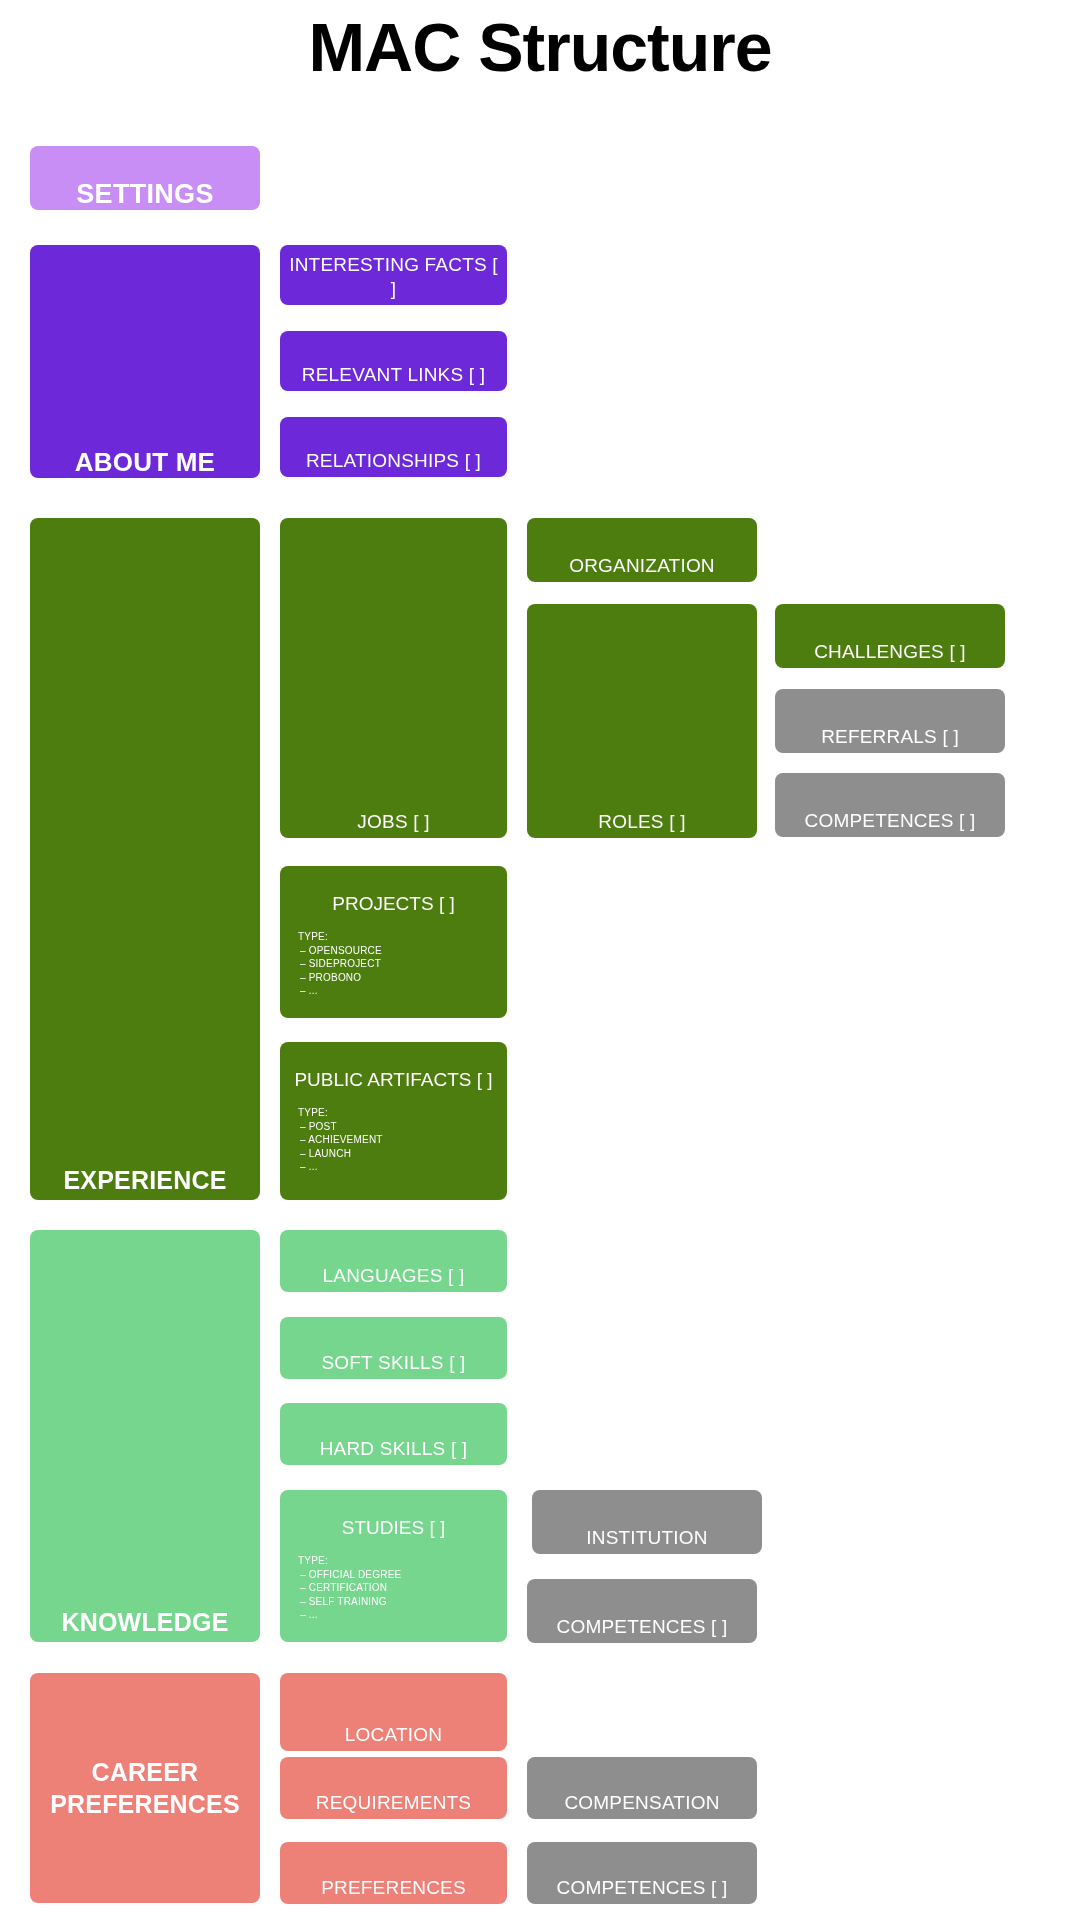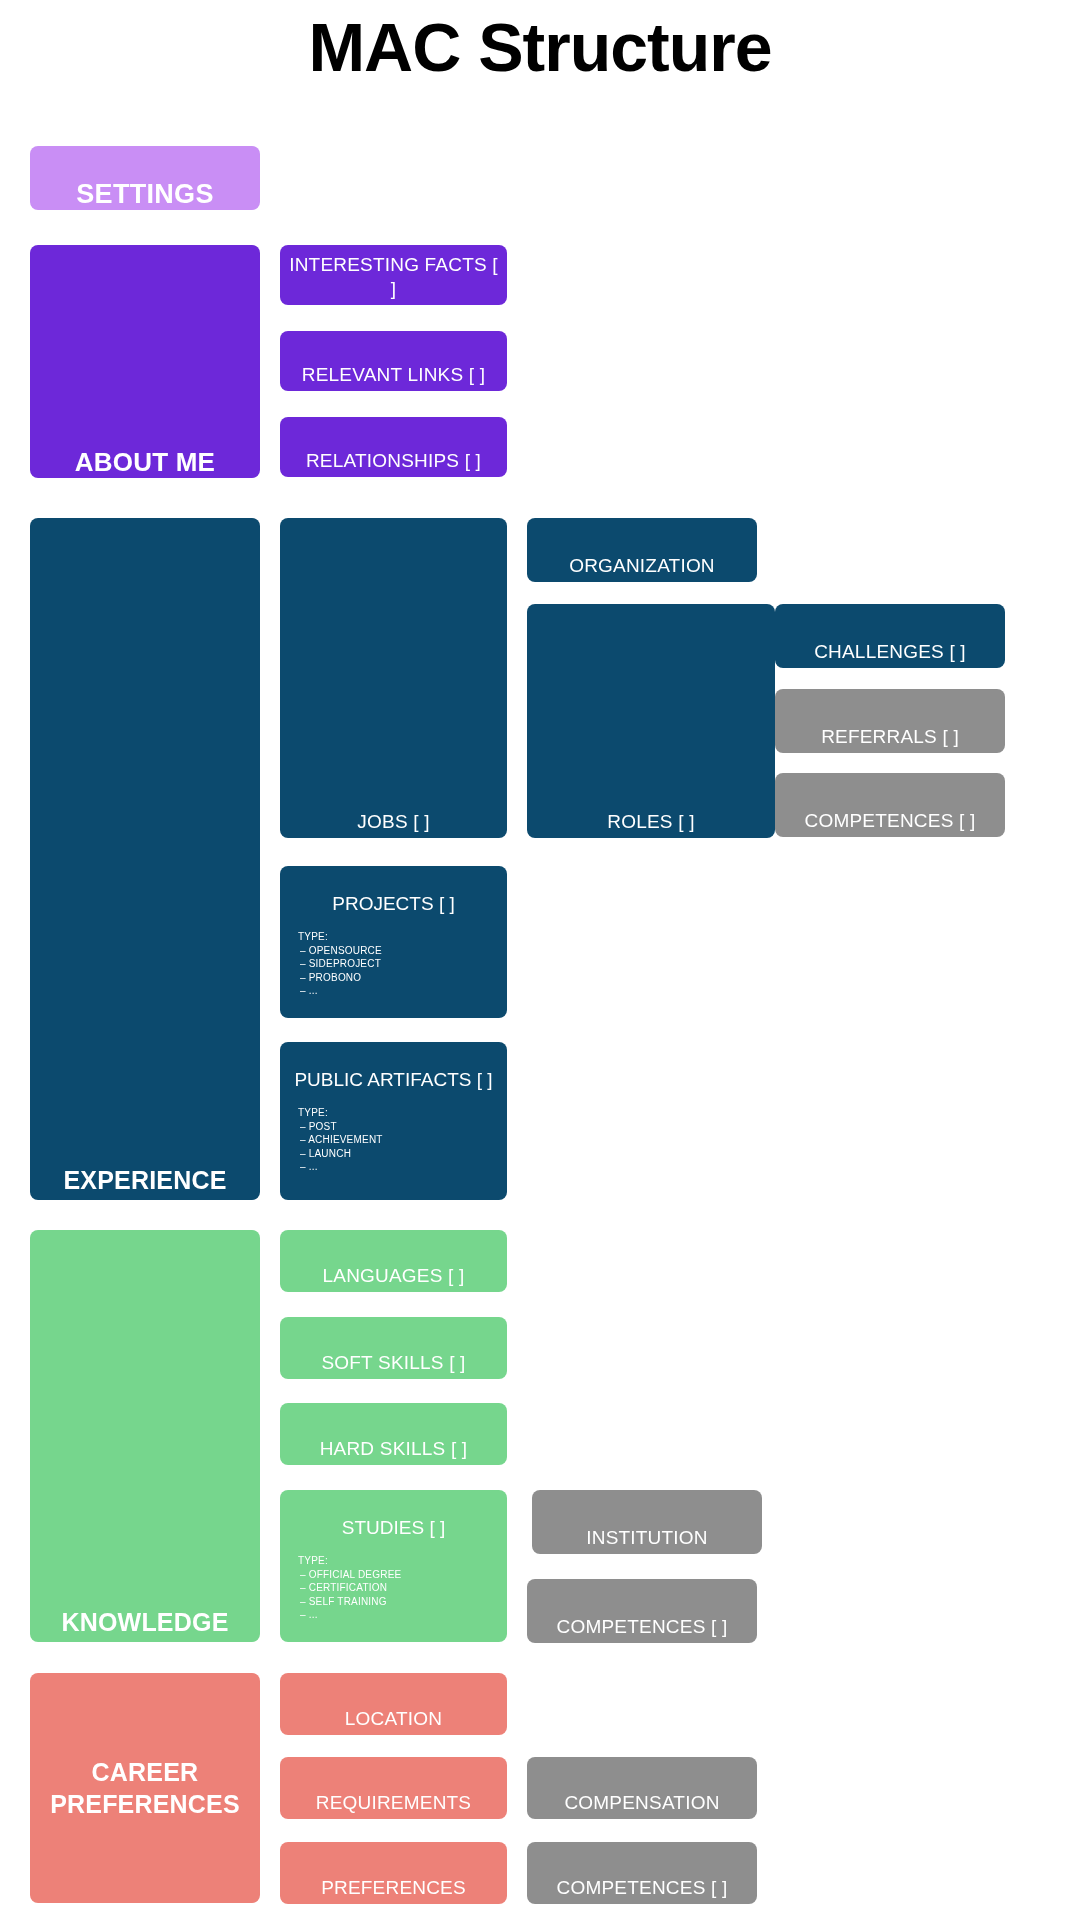--- a/index.html
+++ b/index.html
@@ -87,21 +87,21 @@
     line-height: 13.5px;
     color: #ffffff;
     letter-spacing: 0.2px;
   }
   .typelist .th { display:block; font-size:10px; }
   .typelist .ti { display:block; font-size:10px; padding-left: 2px; }
 
   
   .c-purple { background: #c98ef5; }
   .c-blue   { background: #6d28d9; }
-  .c-orange { background: #0c4a6e; }
+  .c-orange { background: #4d7c0f; }
   .c-green  { background: #76d68d; }
   .c-red    { background: #ed8178; }
   .c-gray   { background: #8e8e8e; }
 </style>
 </head>
 <body>
 
 <div id="canvas">
 
   <div class="title">MAC Structure</div>
@@ -128,21 +128,21 @@
   </div>
 
   <div class="box c-orange" style="left:280px; top:518px; width:227px; height:320px;">
     <span class="lbl">JOBS [ ]</span>
   </div>
 
   <div class="box c-orange" style="left:527px; top:518px; width:230px; height:64px;">
     <span class="lbl">ORGANIZATION</span>
   </div>
 
-  <div class="box c-orange" style="left:527px; top:604px; width:248px; height:234px;">
+  <div class="box c-orange" style="left:527px; top:604px; width:230px; height:234px;">
     <span class="lbl">ROLES [ ]</span>
   </div>
 
   <div class="box c-orange" style="left:775px; top:604px; width:230px; height:64px;">
     <span class="lbl">CHALLENGES [ ]</span>
   </div>
   <div class="box c-gray" style="left:775px; top:689px; width:230px; height:64px;">
     <span class="lbl">REFERRALS [ ]</span>
   </div>
   <div class="box c-gray" style="left:775px; top:773px; width:230px; height:64px;">
@@ -201,21 +201,21 @@
   </div>
   <div class="box c-gray" style="left:527px; top:1579px; width:230px; height:64px;">
     <span class="lbl">COMPETENCES [ ]</span>
   </div>
 
   <div class="box c-red" style="left:30px; top:1673px; width:230px; height:230px; flex-direction:column;">
     <span class="lbl cat-lbl">CAREER</span>
     <span class="lbl cat-lbl">PREFERENCES</span>
   </div>
 
-  <div class="box c-red" style="left:280px; top:1673px; width:227px; height:62px;">
+  <div class="box c-red" style="left:280px; top:1673px; width:227px; height:78px;">
     <span class="lbl">LOCATION</span>
   </div>
   <div class="box c-red" style="left:280px; top:1757px; width:227px; height:62px;">
     <span class="lbl">REQUIREMENTS</span>
   </div>
   <div class="box c-red" style="left:280px; top:1842px; width:227px; height:62px;">
     <span class="lbl">PREFERENCES</span>
   </div>
 
   <div class="box c-gray" style="left:527px; top:1757px; width:230px; height:62px;">

